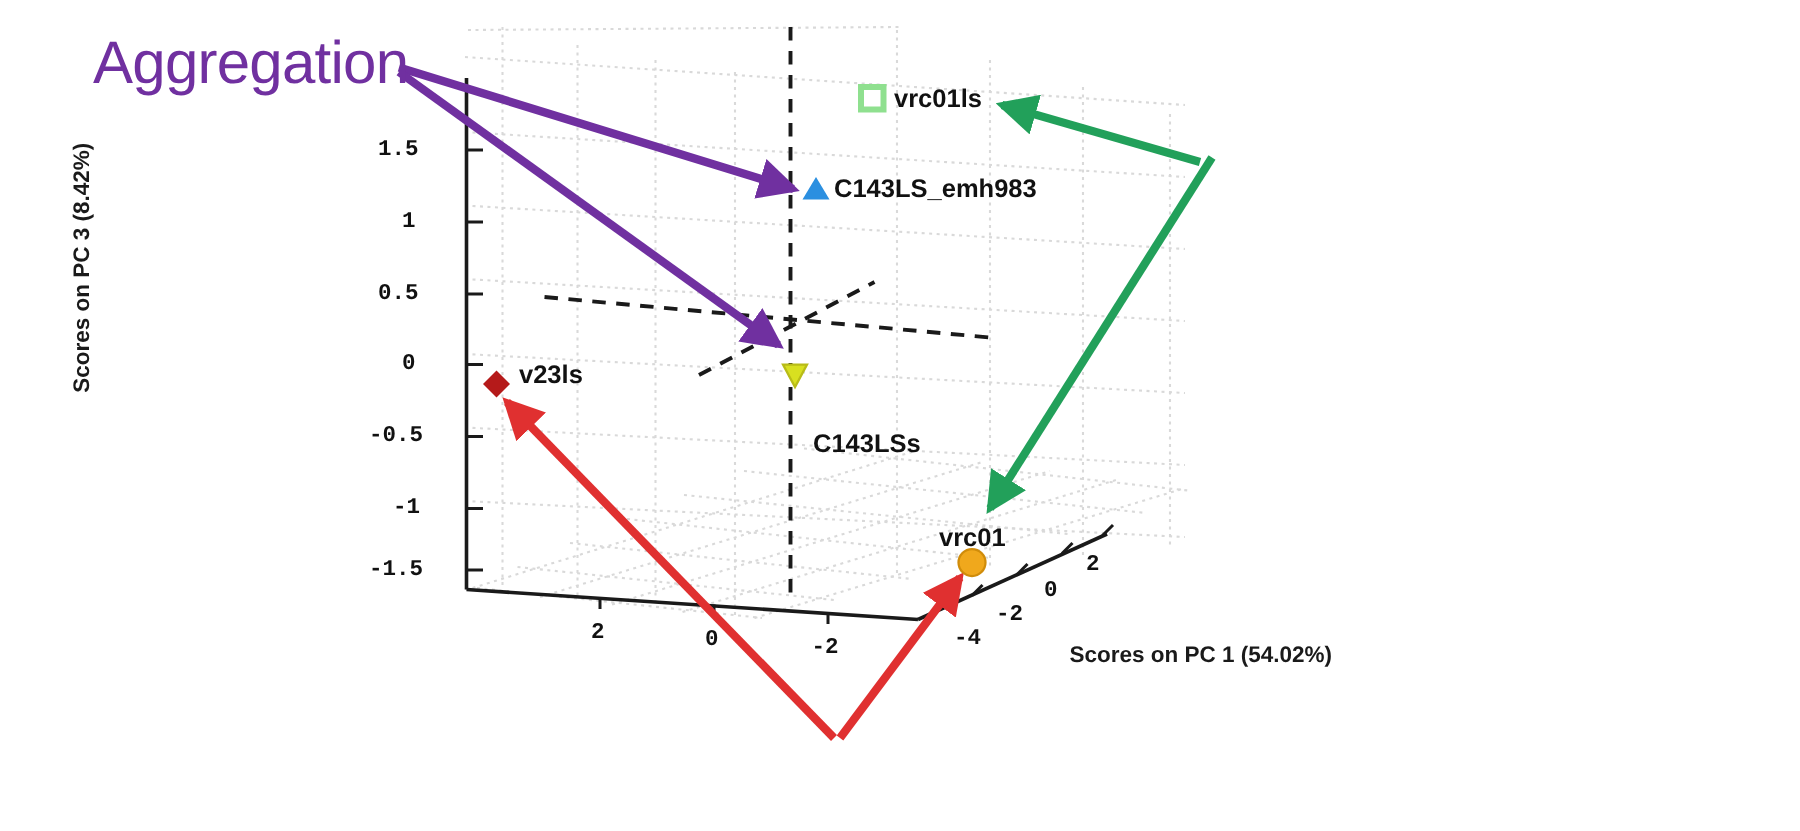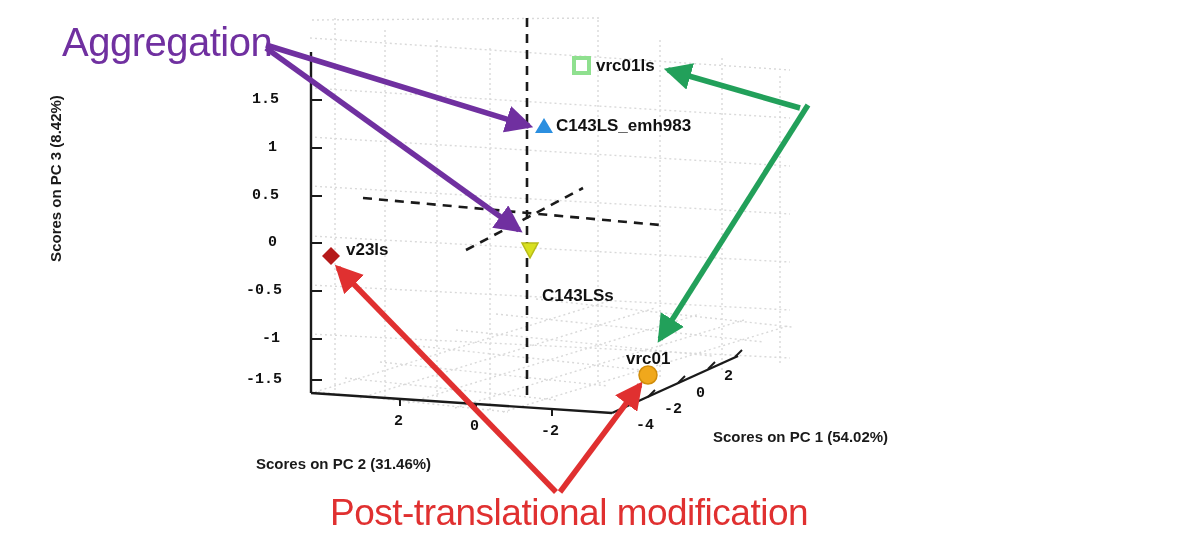--- a/index.html
+++ b/index.html
@@ -141,21 +141,20 @@
 
       <polygon points="331,247 340,256 331,265 322,256" fill="#b51a1a"></polygon>
 
       <circle cx="648" cy="375" r="9" fill="#f0a81c" stroke="#d08c0a" stroke-width="1.5"></circle>
     </g>
   </svg>
 
   <div class="anno-label anno-aggregation">Aggregation</div>
 
 
-  <div class="anno-label anno-post">Post-translational modification</div>
 
   <div class="pt-label" style="left:596px;top:56px;">vrc01ls</div>
   <div class="pt-label" style="left:556px;top:116px;">C143LS_emh983</div>
   <div class="pt-label" style="left:542px;top:241px;margin-top:45px;">C143LSs</div>
   <div class="pt-label" style="left:346px;top:240px;">v23ls</div>
   <div class="pt-label" style="left:626px;top:349px;">vrc01</div>
 
   <div class="tick" style="left:252px;top:91px;">1.5</div>
   <div class="tick" style="left:268px;top:139px;">1</div>
   <div class="tick" style="left:252px;top:187px;">0.5</div>
@@ -167,16 +166,15 @@
   <div class="tick" style="left:394px;top:413px;">2</div>
   <div class="tick" style="left:470px;top:418px;">0</div>
   <div class="tick" style="left:541px;top:423px;">-2</div>
 
   <div class="tick" style="left:636px;top:417px;">-4</div>
   <div class="tick" style="left:664px;top:401px;">-2</div>
   <div class="tick" style="left:696px;top:385px;">0</div>
   <div class="tick" style="left:724px;top:368px;">2</div>
 
   <div class="axis-title ytitle">Scores on PC 3 (8.42%)</div>
-  <div class="axis-title" style="left:256px;top:455px;">Scores on PC 2 (31.46%)</div>
   <div class="axis-title" style="left:713px;top:428px;">Scores on PC 1 (54.02%)</div>
 
 </div>
 
 </body></html>

